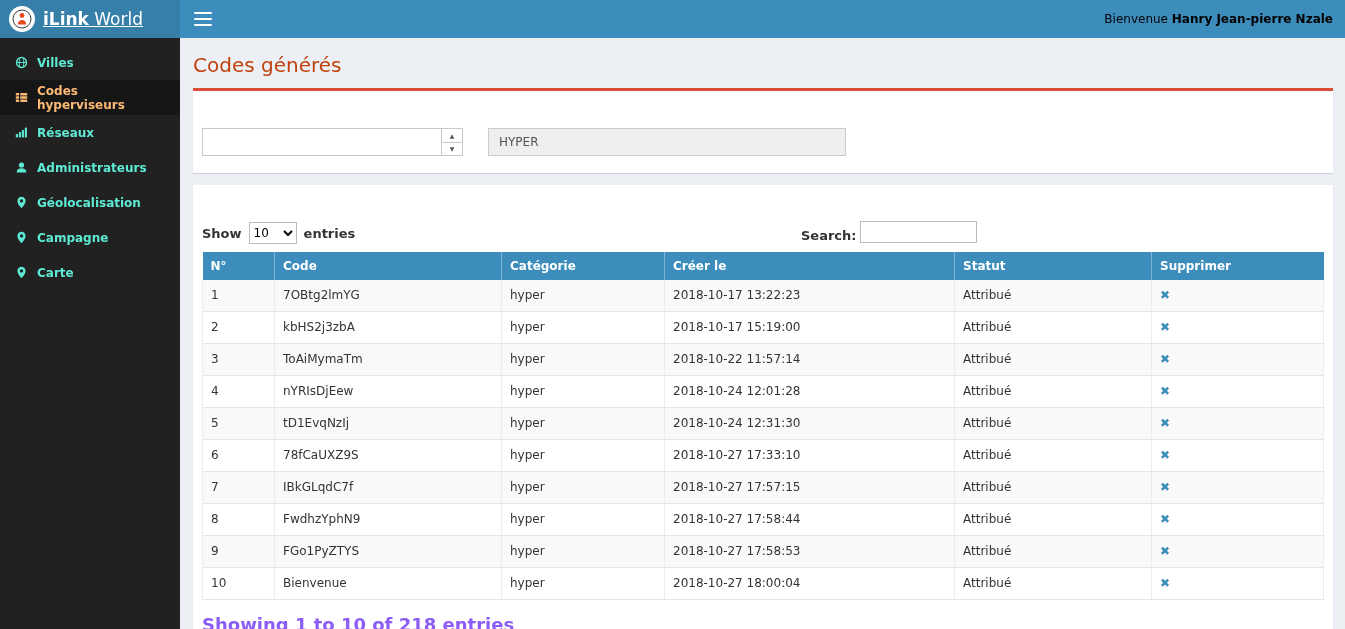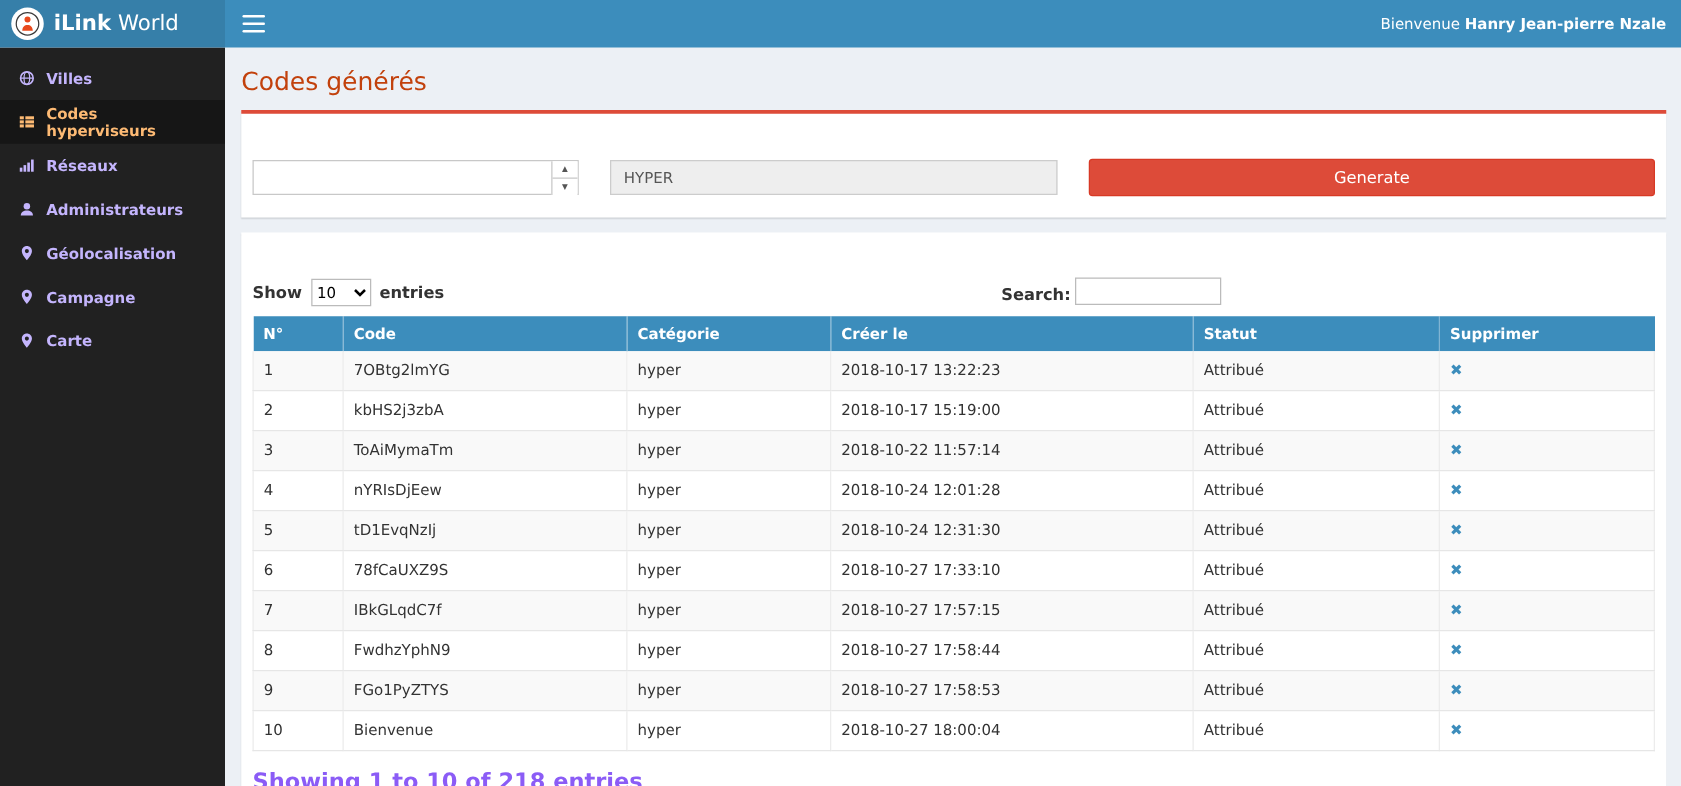--- a/index.html
+++ b/index.html
@@ -10,31 +10,31 @@
     background: var(--content_bg, #ecf0f5);
     color:#333;
   }
   
   .topbar { position:absolute; top:0; left:0; right:0; height:38px; display:flex; z-index:20; }
   .logo-area {
     width:180px; height:38px; background: var(--accent_dark, #367fa9);
     display:flex; align-items:center; padding-left:9px; gap:8px; flex:0 0 180px;
   }
   .logo-circle { width:26px; height:26px; border-radius:50%; background:#fff; display:flex; align-items:center; justify-content:center; flex:0 0 26px; }
-  .brand { color:#fff; font-size:17px; white-space:nowrap; }
+  .brand { color:#fff; font-size:17px; white-space:nowrap;text-decoration:underline; }
   .brand .bold { font-weight:700; }
   .brand .light { font-weight:400; }
   .navbar-rest { flex:1; background: var(--accent, #3c8dbc); display:flex; align-items:center; justify-content:space-between; padding:0 12px 0 14px; }
   .hamburger { width:18px; height:14px; display:flex; flex-direction:column; justify-content:space-between; cursor:pointer; }
   .hamburger i { display:block; height:2px; background:#fff; border-radius:1px; }
-  .welcome { color:#ffffff; font-size:12px; }
+  .welcome { color:#000000; font-size:12px; }
   .welcome .name { font-weight:700; }
   
   .sidebar { position:absolute; top:38px; left:0; bottom:0; width:180px; background: var(--sidebar_bg, #212121); z-index:10; padding-top:7px; }
-  .sidebar-item { display:flex; align-items:center; gap:9px; height:35px; padding:0 15px; color:#c4b5fd; font-size:12px; font-weight:700; cursor:pointer; }
+  .sidebar-item { display:flex; align-items:center; gap:9px; height:35px; padding:0 15px; color:#5eead4; font-size:12px; font-weight:700; cursor:pointer; }
   .sidebar-item.active { background:#161616; color:#fdba74; }
   .s-icon { width:13px; height:13px; fill:currentColor; stroke:none; flex:0 0 13px; }
   
   .main { position:absolute; top:38px; left:180px; right:0; bottom:0; overflow:hidden; }
   .content-header { padding:14px 12px 10px 13px; }
   .page-title { font-size:20px; font-weight:400; color:#c2410c; margin:0; line-height:26px; }
   .box { background:#fff; margin:0 12px 12px 13px; box-shadow:0 1px 1px rgba(0,0,0,.12); }
   .box-form { border-top:3px solid var(--danger, #dd4b39); padding:37px 9px 17px 9px; }
   .form-row { display:flex; gap:25px; }
   .qty-wrap { width:261px; position:relative; flex:0 0 261px; }
@@ -180,21 +180,20 @@
   <div class="box box-form">
     <div class="form-row">
       <div class="qty-wrap">
         <input class="qty-input" type="text" value="" style="">
         <span class="spinner">
           <span class="spin-btn up">▲</span>
           <span class="spin-btn down">▼</span>
         </span>
       </div>
       <input class="cat-input" type="text" disabled="" value="HYPER" style="">
-      <button class="generate-btn">Generate</button>
     </div>
   </div>
 
   <div class="box box-table">
 
     <div class="controls">
       <span>Show</span>
       <select class="page-size-select">
         <option>10</option>
       </select>

